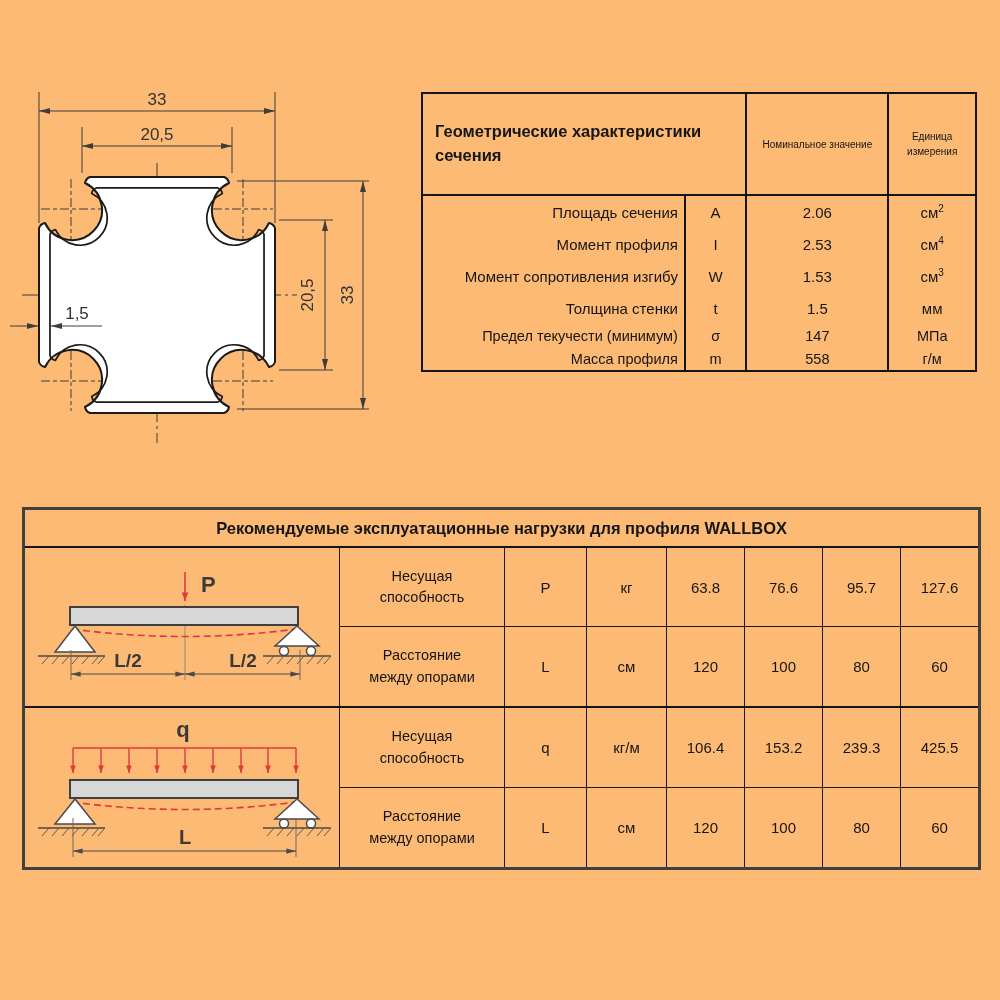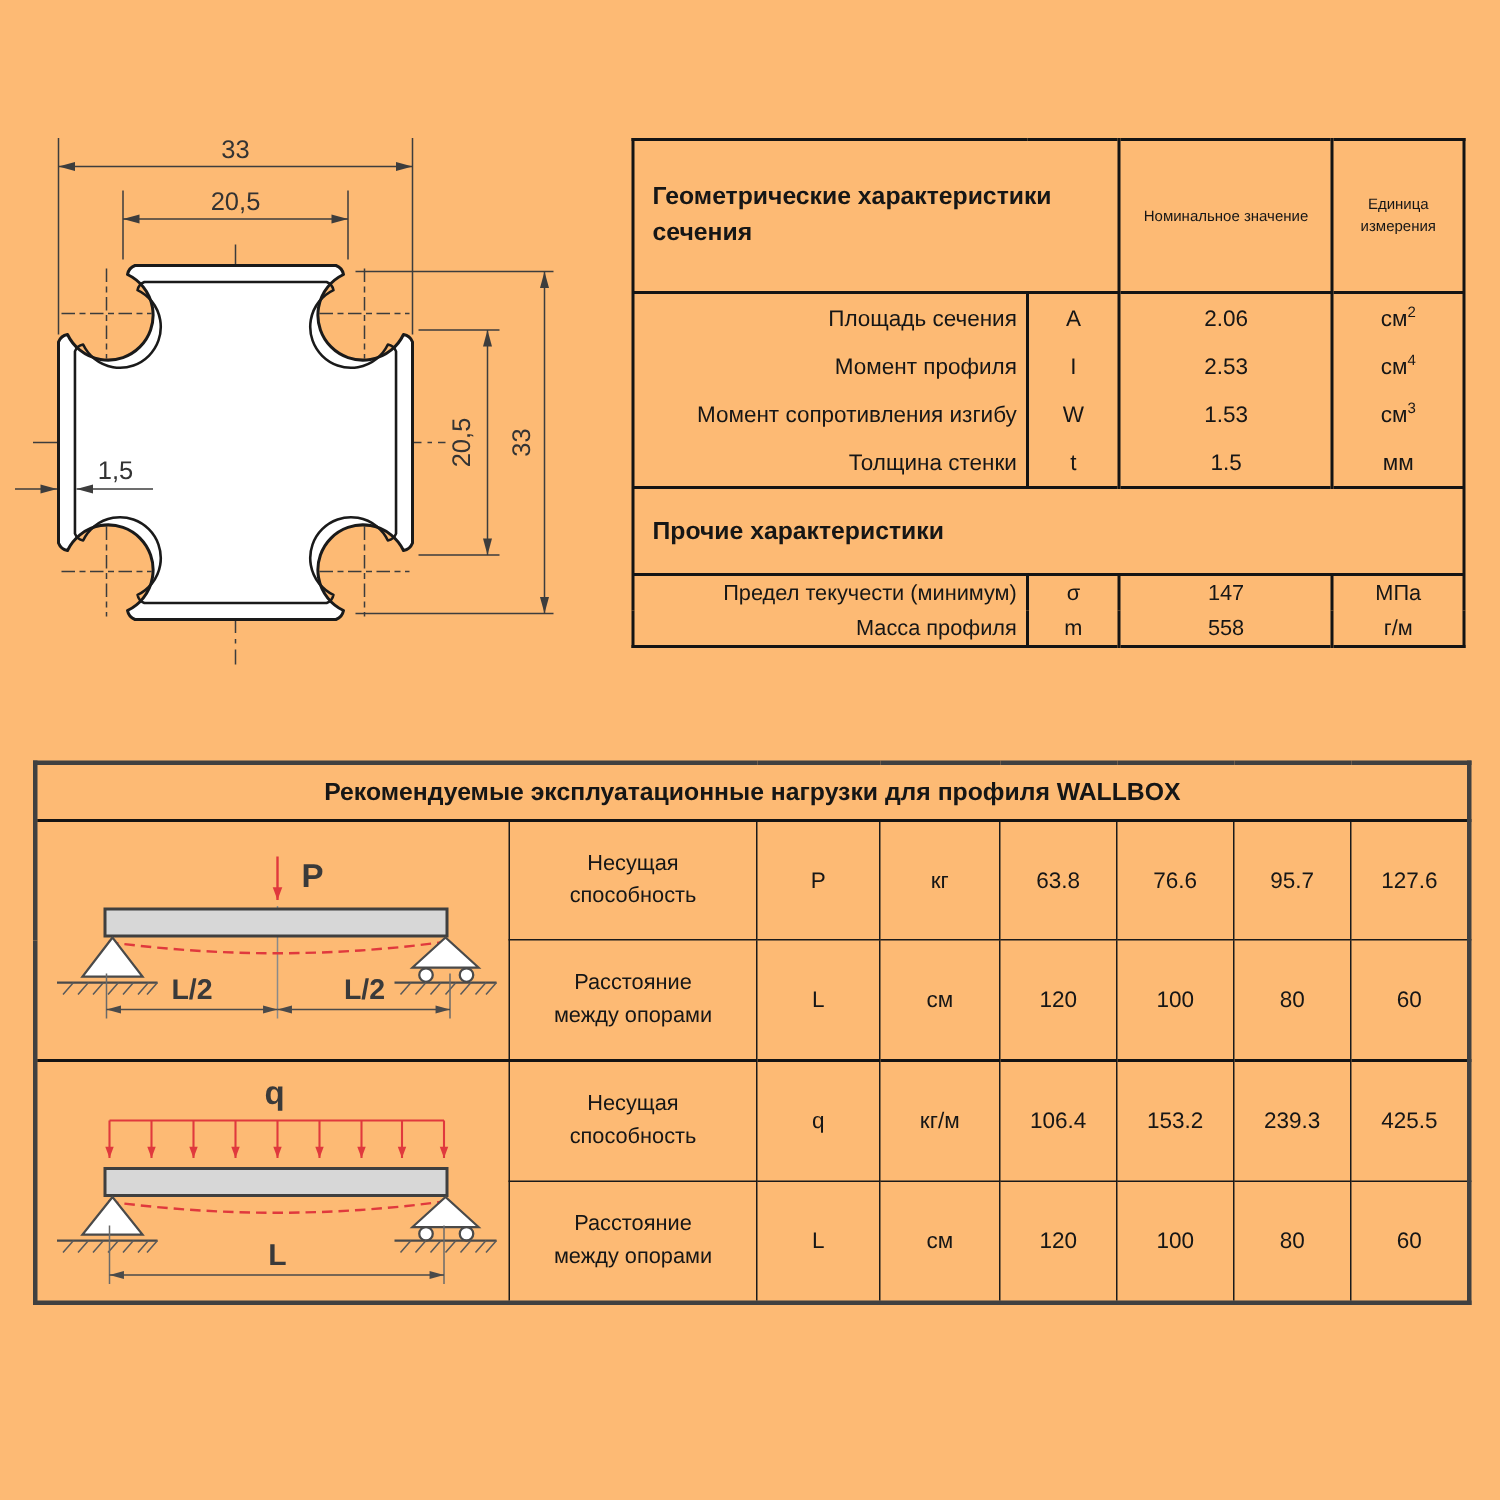--- a/index.html
+++ b/index.html
@@ -112,23 +112,20 @@
       <td class="r">Момент сопротивления изгибу</td>
       <td class="c">W</td>
       <td class="c">1.53</td>
       <td class="c"><span>см</span><sup>3</sup></td>
     </tr>
     <tr class="b">
       <td class="r">Толщина стенки</td>
       <td class="c">t</td>
       <td class="c">1.5</td>
       <td class="c"><span>мм</span><sup></sup></td>
-    </tr>
-    <tr class="sec">
-      <td colspan="4">Прочие характеристики</td>
     </tr>
     <tr class="b2">
       <td class="r">Предел текучести (минимум)</td>
       <td class="c">σ</td>
       <td class="c">147</td>
       <td class="c"><span>МПа</span><sup></sup></td>
     </tr>
     <tr class="b2">
       <td class="r">Масса профиля</td>
       <td class="c">m</td>

